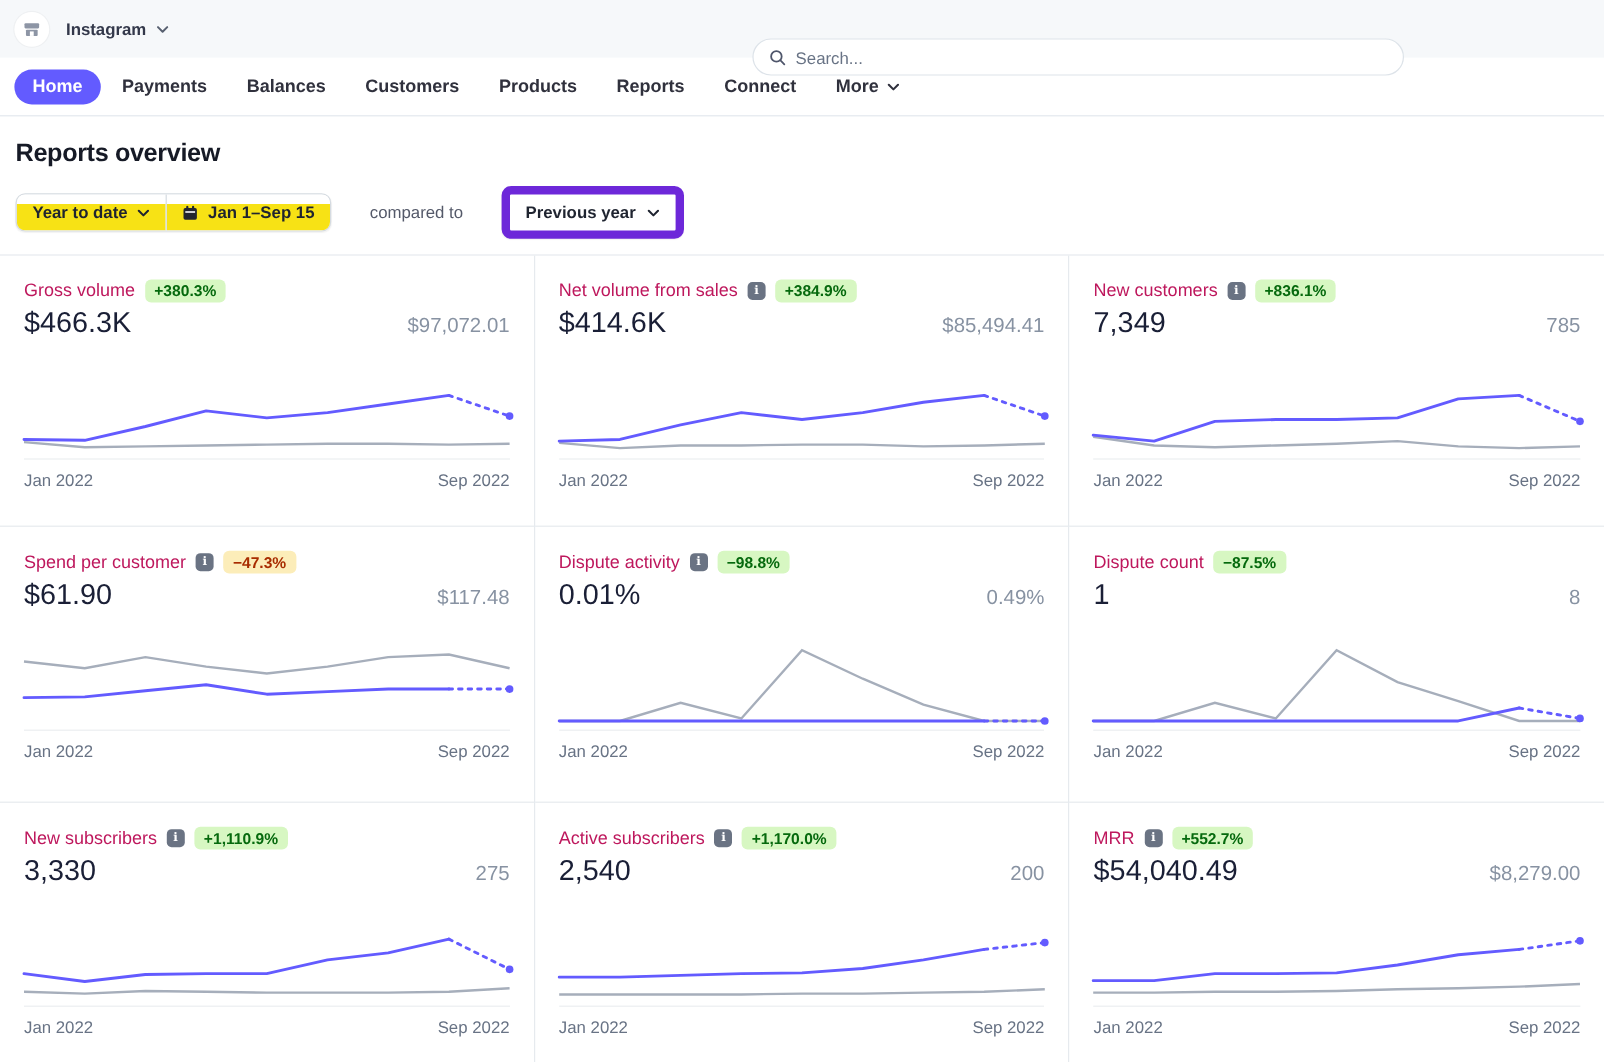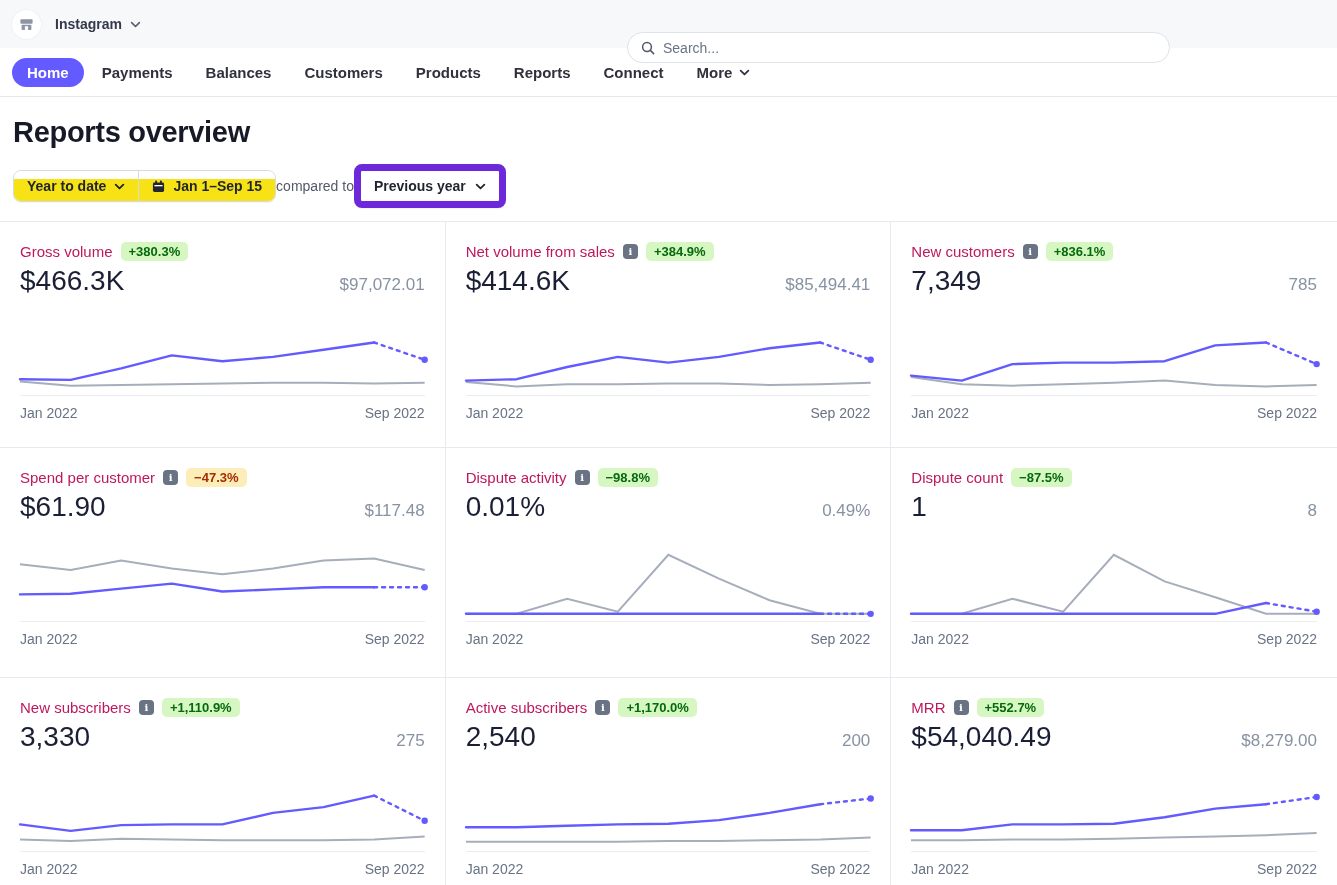--- a/index.html
+++ b/index.html
@@ -22,23 +22,23 @@
   .search input::placeholder { color:#687385; }
 
   
   .nav { height:49px; background:#fff; border-bottom:1px solid #e3e8ee; display:flex;
     align-items:center; padding:0 12px; gap:3px; }
   .tab { font-size:15px; font-weight:600; color:#30313d; padding:6px 15px; border-radius:17px;
     display:flex; align-items:center; gap:7px; cursor:pointer; white-space:nowrap;justify-content:center; }
   .tab.active { background:var(--accent); color:#fff; }
 
   
-  h1 { font-size:29px; font-weight:800; color:#161a26; margin:19px 0 0 13px;
+  h1 { font-size:21px; font-weight:800; color:#161a26; margin:19px 0 0 13px;
     letter-spacing:-0.3px; }
-  .filters { display:flex; align-items:center; gap:0; margin:15px 0 0 13px; }
+  .filters { display:flex; align-items:center; gap:32px; margin:15px 0 0 13px; }
   .seg { display:inline-flex; border:1px solid #d5dbe1; border-radius:8px; background:#fff;
     overflow:hidden; box-shadow:0 1px 1px rgba(0,0,0,0.05); }
   .seg-btn { display:flex; align-items:center; gap:8px; padding:7px 13px; font-size:14px;
     font-weight:700; color:#1f2430; cursor:pointer;
     background:linear-gradient(180deg,#fff 0%,#fff 26%,var(--highlight) 26%,var(--highlight) 100%); }
   .seg-btn + .seg-btn { border-left:1px solid #d5dbe1; }
   .compared { font-size:14px; color:#545969; }
   .select-btn { display:flex; align-items:center; gap:9px; padding:7px 13px; font-size:14px;
     font-weight:700; color:#1f2430; border:7px solid #6d28d9; border-radius:8px; background:#fff;
     box-shadow:0 1px 1px rgba(0,0,0,0.05); cursor:pointer; }
@@ -52,21 +52,21 @@
   .card:nth-child(n+4) { height:230px; }
   .card-head { display:flex; align-items:center; gap:8px; font-size:15px; height:22px; }
   .metric-title { font-weight:400; color:#be185d; }
   .info { width:15px; height:15px; border-radius:4px; background:#6a7383; color:#fff;
     font-size:10px; font-weight:700; display:flex; align-items:center; justify-content:center;
     cursor:pointer; font-family:"DejaVu Serif",serif; flex:none; }
   .badge { font-size:13px; font-weight:600; padding:2px 8px; border-radius:5px; white-space:nowrap; }
   .badge.green { background:var(--badge-green-bg); color:var(--badge-green-text); }
   .badge.yellow { background:var(--badge-yellow-bg); color:var(--badge-yellow-text); }
   .card-values { display:flex; justify-content:space-between; align-items:baseline; margin-top:3px; }
-  .value { font-size:28px; font-weight:500; color:#1a1f36; }
+  .value { font-size:24px; font-weight:500; color:#1a1f36; }
   .compare { font-size:17px; color:#8792a2; }
   .spark { display:block; width:100%; height:82px; margin-top:13px; overflow:visible; }
   .prev-line { fill:none; stroke:var(--chart-previous); stroke-width:2; }
   .cur-line { fill:none; stroke:var(--chart-current); stroke-width:2.4; stroke-linejoin:round;
     stroke-linecap:round; }
   .cur-dot { fill:var(--chart-current); }
   .axis { display:flex; justify-content:space-between; border-top:1px solid #ebeef1;
     margin-top:3px; padding-top:9px; font-size:14px; color:#687385; }
   .chev { flex:none; }
 </style>

